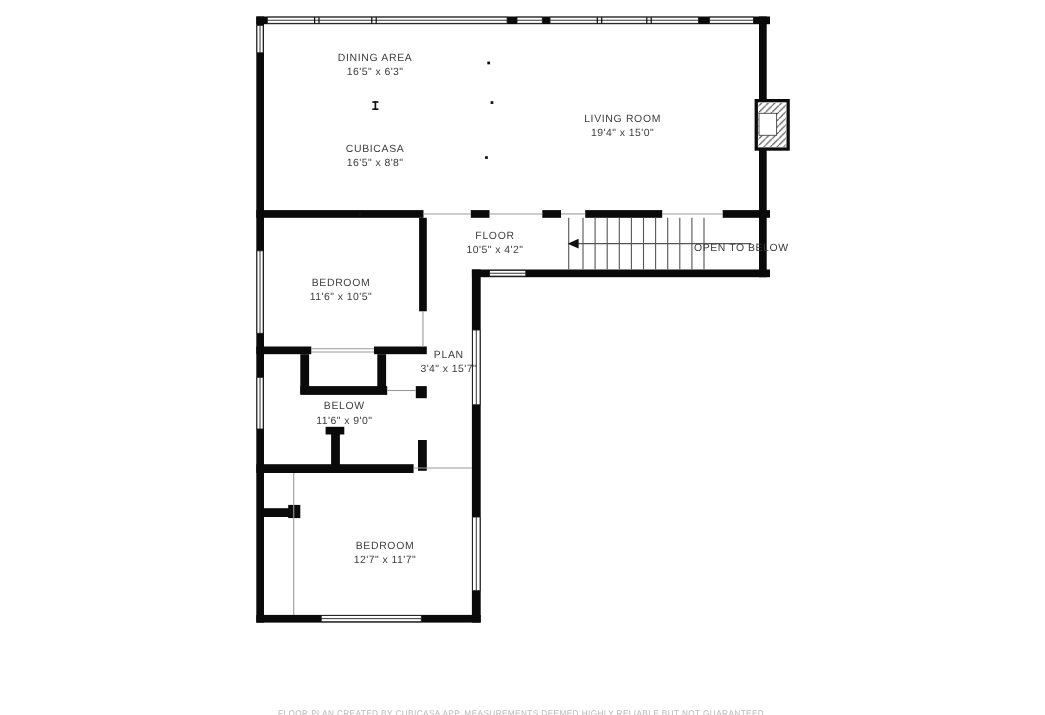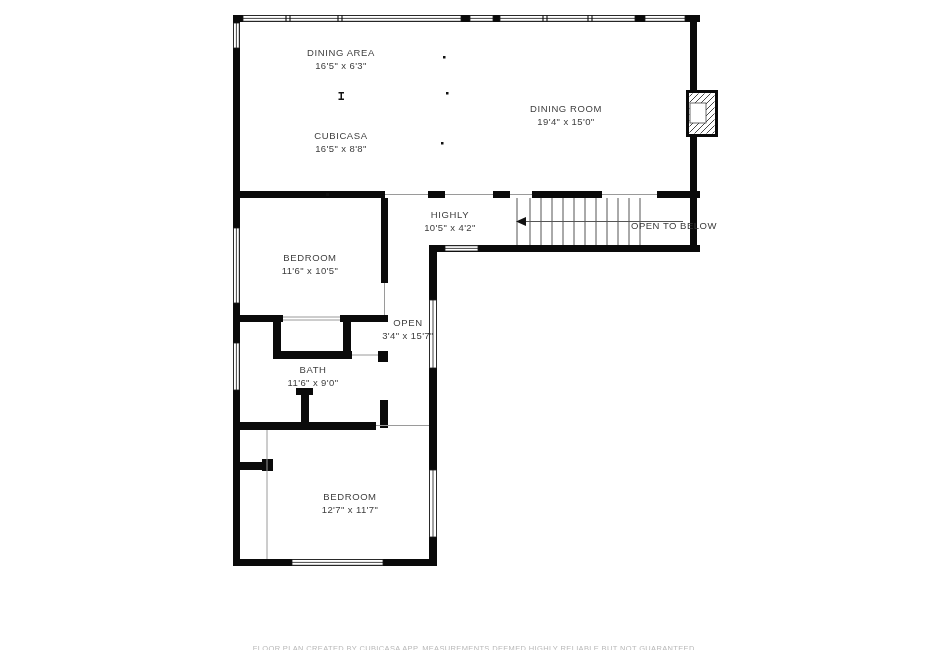--- a/index.html
+++ b/index.html
@@ -165,41 +165,41 @@
     <div class="room-name">DINING AREA</div>
     <div class="room-dims">16'5" x 6'3"</div>
   </div>
 
   <div class="room-label" style="left:341px;top:129px">
     <div class="room-name">CUBICASA</div>
     <div class="room-dims">16'5" x 8'8"</div>
   </div>
 
   <div class="room-label" style="left:566px;top:102px">
-    <div class="room-name">DINING ROOM</div>
+    <div class="room-name">LIVING ROOM</div>
     <div class="room-dims">19'4" x 15'0"</div>
   </div>
 
   <div class="room-label" style="left:450px;top:208px">
-    <div class="room-name">HIGHLY</div>
+    <div class="room-name">FLOOR</div>
     <div class="room-dims">10'5" x 4'2"</div>
   </div>
 
   <div class="room-label" style="left:310px;top:251px">
     <div class="room-name">BEDROOM</div>
     <div class="room-dims">11'6" x 10'5"</div>
   </div>
 
   <div class="room-label" style="left:408px;top:316px">
-    <div class="room-name">OPEN</div>
+    <div class="room-name">PLAN</div>
     <div class="room-dims">3'4" x 15'7"</div>
   </div>
 
   <div class="room-label" style="left:313px;top:363px">
-    <div class="room-name">BATH</div>
+    <div class="room-name">BELOW</div>
     <div class="room-dims">11'6" x 9'0"</div>
   </div>
 
   <div class="room-label" style="left:350px;top:490px">
     <div class="room-name">BEDROOM</div>
     <div class="room-dims">12'7" x 11'7"</div>
   </div>
 
   <div class="annotation" style="left:631px;top:220px">OPEN TO BELOW</div>
 

